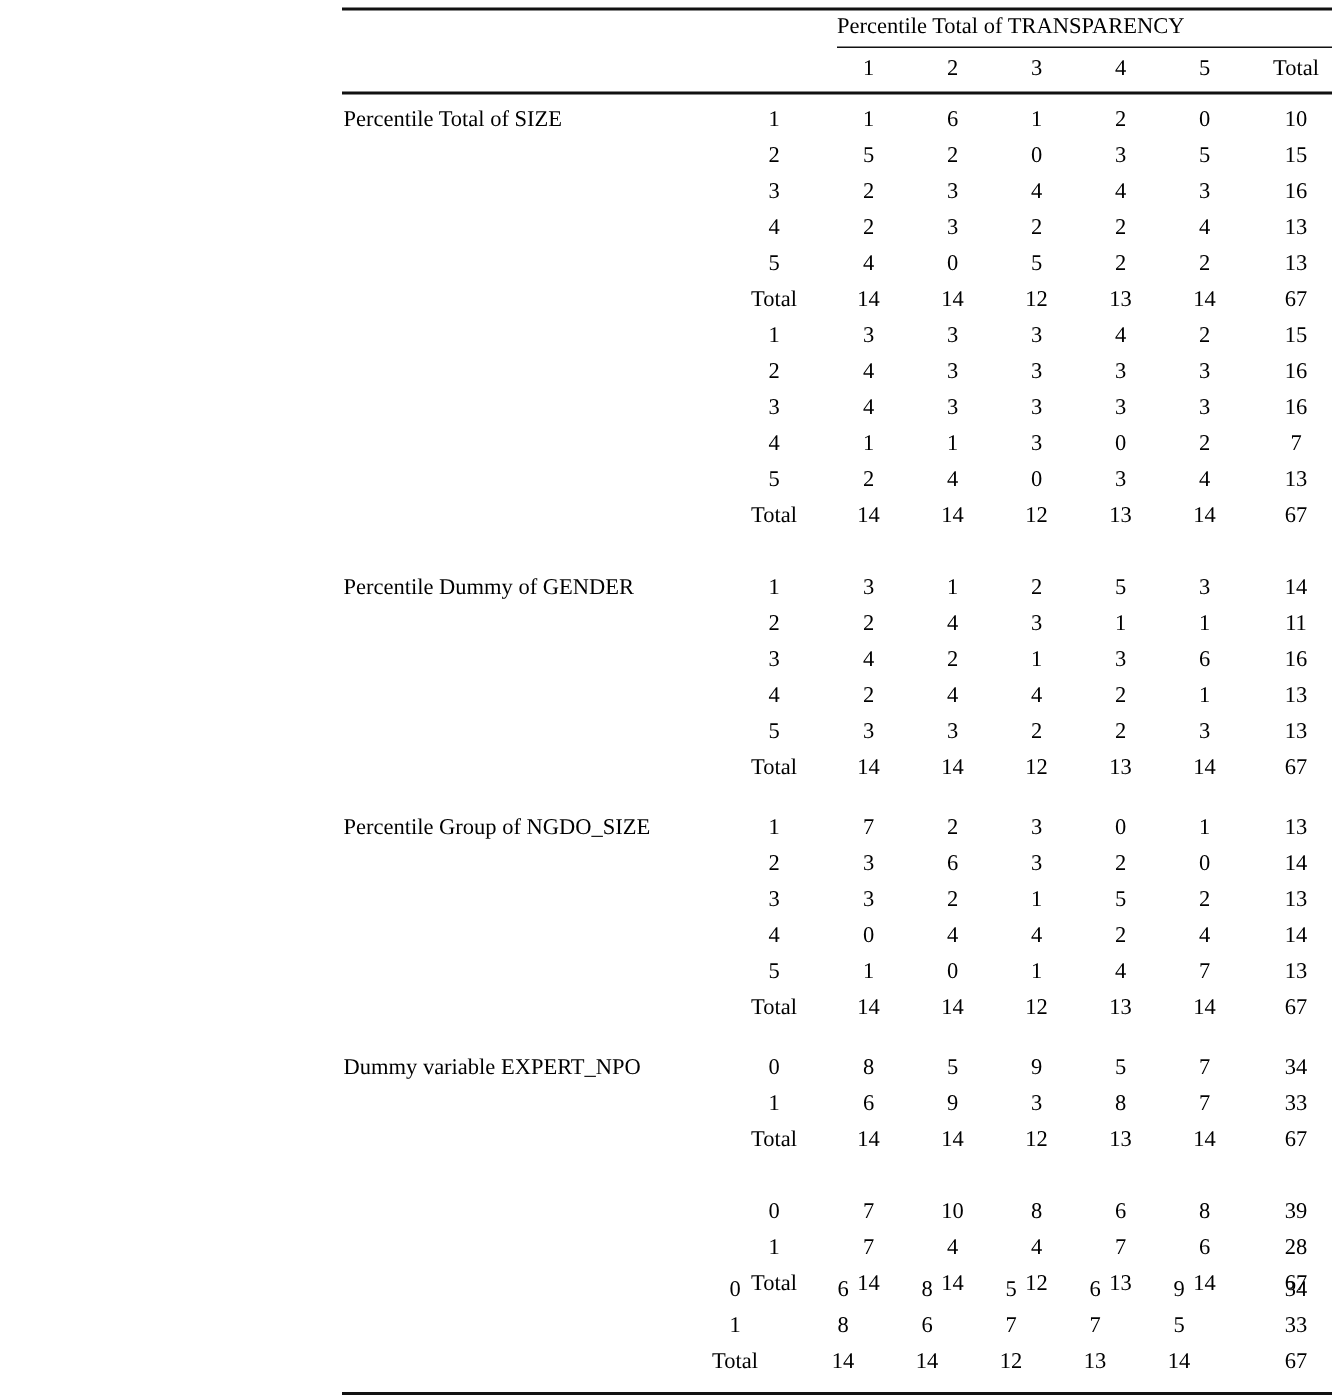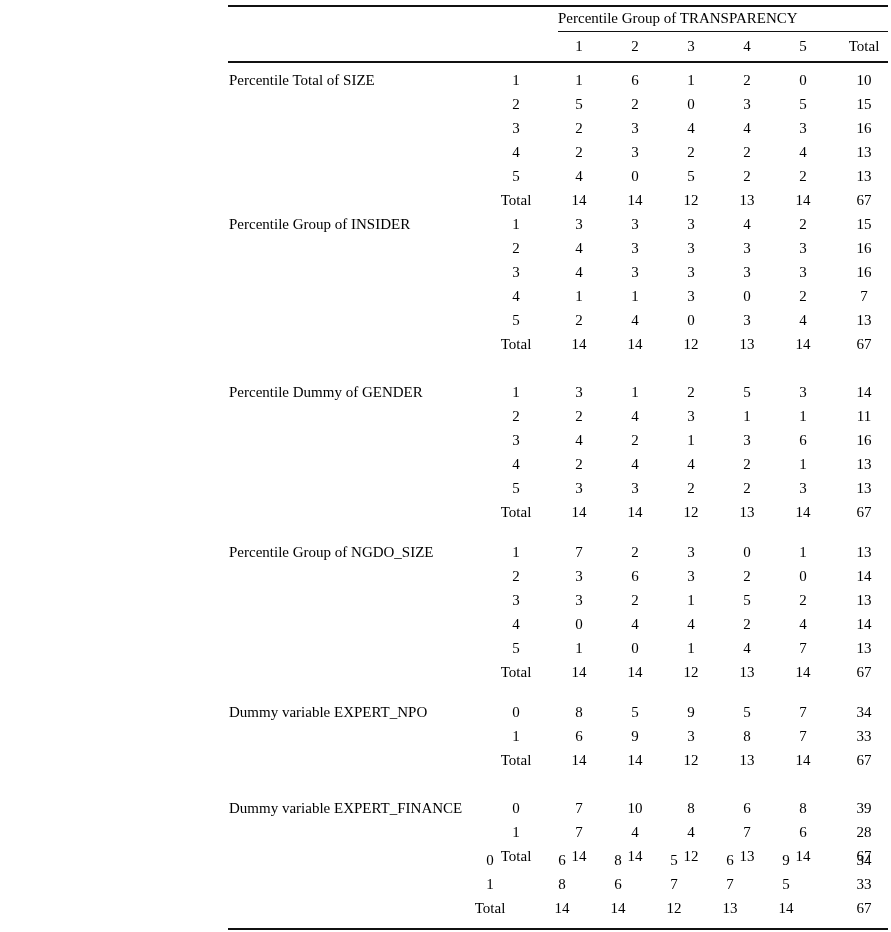--- a/index.html
+++ b/index.html
@@ -97,21 +97,21 @@
 </head>
 <body>
 
 <div id="page">
 
   <div class="rule rule-top"></div>
   <div class="rule rule-sub"></div>
   <div class="rule rule-header"></div>
   <div class="rule rule-bottom"></div>
 
-  <div class="spanner">Percentile Group of TRANSPARENCY</div>
+  <div class="spanner">Percentile Total of TRANSPARENCY</div>
 
   <div class="colhead-row" id="colhead-row">
       <div class="colhead" style="left: 539px; width: 80px;">1</div>
       <div class="colhead" style="left: 595px; width: 80px;">2</div>
       <div class="colhead" style="left: 651px; width: 80px;">3</div>
       <div class="colhead" style="left: 707px; width: 80px;">4</div>
       <div class="colhead" style="left: 763px; width: 80px;">5</div>
       <div class="colhead" style="left: 824px; width: 80px;">Total</div>
     </div>
 
@@ -168,21 +168,20 @@
           <div class="cell" style="left: 539px; width: 80px;">14</div>
           <div class="cell" style="left: 595px; width: 80px;">14</div>
           <div class="cell" style="left: 651px; width: 80px;">12</div>
           <div class="cell" style="left: 707px; width: 80px;">13</div>
           <div class="cell" style="left: 763px; width: 80px;">14</div>
           <div class="cell" style="left: 824px; width: 80px;">67</div>
         </div>
       </div>
       <div class="section" style="top: 212px; height: 144px;">
         <div class="row">
-          <div class="rowvarlabel">Percentile Group of INSIDER</div>
           <div class="rowcat" style="left: 476px; width: 80px;">1</div>
           <div class="cell" style="left: 539px; width: 80px;">3</div>
           <div class="cell" style="left: 595px; width: 80px;">3</div>
           <div class="cell" style="left: 651px; width: 80px;">3</div>
           <div class="cell" style="left: 707px; width: 80px;">4</div>
           <div class="cell" style="left: 763px; width: 80px;">2</div>
           <div class="cell" style="left: 824px; width: 80px;">15</div>
         </div>
         <div class="row">
           <div class="rowcat" style="left: 476px; width: 80px;">2</div>
@@ -369,21 +368,20 @@
           <div class="cell" style="left: 539px; width: 80px;">14</div>
           <div class="cell" style="left: 595px; width: 80px;">14</div>
           <div class="cell" style="left: 651px; width: 80px;">12</div>
           <div class="cell" style="left: 707px; width: 80px;">13</div>
           <div class="cell" style="left: 763px; width: 80px;">14</div>
           <div class="cell" style="left: 824px; width: 80px;">67</div>
         </div>
       </div>
       <div class="section" style="top: 796px; height: 72px;">
         <div class="row">
-          <div class="rowvarlabel">Dummy variable EXPERT_FINANCE</div>
           <div class="rowcat" style="left: 476px; width: 80px;">0</div>
           <div class="cell" style="left: 539px; width: 80px;">7</div>
           <div class="cell" style="left: 595px; width: 80px;">10</div>
           <div class="cell" style="left: 651px; width: 80px;">8</div>
           <div class="cell" style="left: 707px; width: 80px;">6</div>
           <div class="cell" style="left: 763px; width: 80px;">8</div>
           <div class="cell" style="left: 824px; width: 80px;">39</div>
         </div>
         <div class="row">
           <div class="rowcat" style="left: 476px; width: 80px;">1</div>

